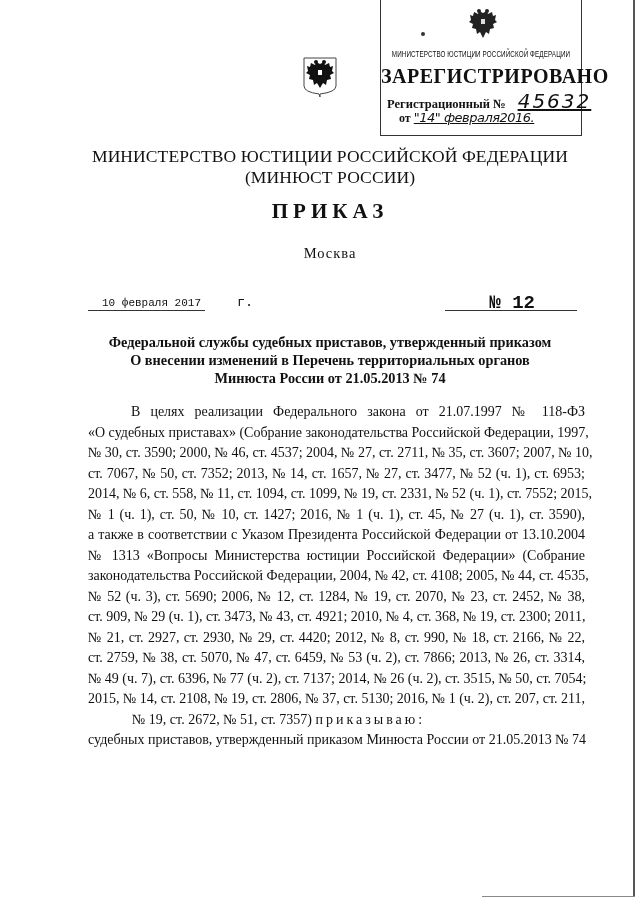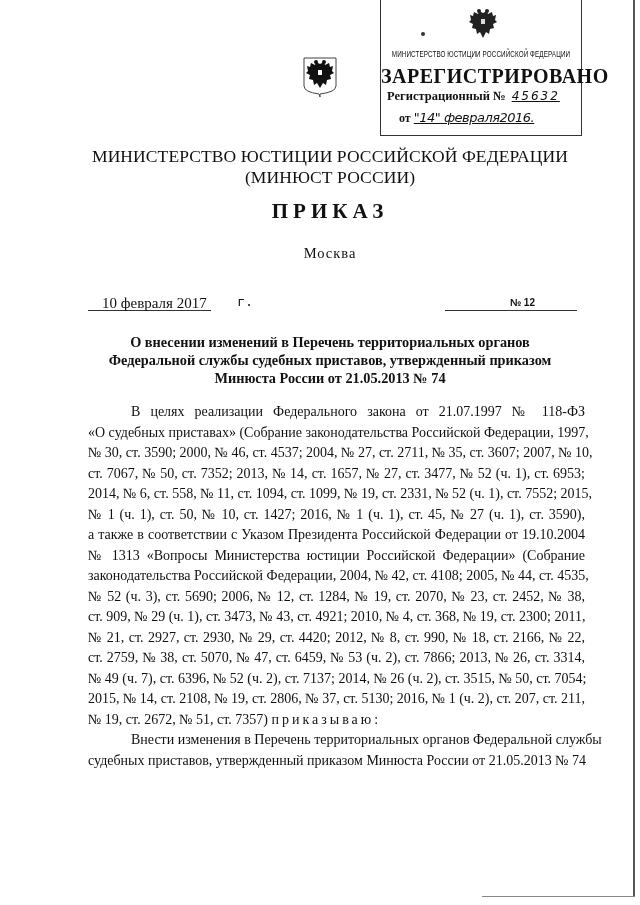--- a/index.html
+++ b/index.html
@@ -10,39 +10,39 @@
   
   .emblem { position: absolute; left: 302px; top: 56px; width: 36px; height: 42px; }
 
   
   .stamp { position: absolute; left: 380px; top: -2px; width: 200px; height: 136px; border: 1.5px solid #333; border-top-color: #555; }
   .stamp-emblem { position: absolute; left: 86px; top: 8px; width: 32px; height: 34px; }
   .stamp-dot { position: absolute; left: 40px; top: 33px; width: 4px; height: 4px; background: #333; border-radius: 50%; }
   .stamp-ministry { position: absolute; left: 0; top: 51px; width: 200px; text-align: center; font-size: 6.3px; letter-spacing: 0.1px; font-family: "Liberation Sans", sans-serif; transform: scaleY(1.3); }
   .stamp-registered { position: absolute; left: 0; top: 66px; width: 200px; text-align: center; font-size: 20px; font-weight: bold; letter-spacing: 0.5px; }
   .stamp-regline { position: absolute; left: 6px; top: 90px; font-size: 12.5px; font-weight: bold; white-space: nowrap; }
-  .stamp-regnum { font-family: "DejaVu Sans", sans-serif; font-style: italic; font-weight: normal; font-size: 12px; text-decoration: underline; letter-spacing: 2px; margin-left: 6px; }
+  .stamp-regnum { font-family: "DejaVu Sans", sans-serif; font-style: italic; font-weight: normal; font-size: 20px; text-decoration: underline; letter-spacing: 2px; margin-left: 12px; }
   .stamp-dateline { position: absolute; left: 18px; top: 111px; font-size: 12px; font-weight: bold; white-space: nowrap; }
   .stamp-date { font-family: "DejaVu Sans", sans-serif; font-style: italic; font-weight: normal; font-size: 13px; text-decoration: underline; letter-spacing: -0.5px; }
 
   
   .ministry { position: absolute; left: 0; width: 660px; top: 146px; text-align: center; font-size: 17.5px; line-height: 21px; letter-spacing: 0.1px; }
   .prikaz { position: absolute; left: 0; width: 660px; top: 199px; text-align: center; font-size: 21px; font-weight: bold; letter-spacing: 5px; }
   .city { position: absolute; left: 0; width: 660px; top: 245px; text-align: center; font-size: 14.5px; letter-spacing: 1px; }
 
-  .date { position: absolute; left: 88px; top: 296px; font-family: Liberation Serif, serif; font-size: 15px; border-bottom: 1.5px solid #333; padding-left: 14px; padding-right: 4px; line-height: 14px; }
+  .date { position: absolute; left: 88px; top: 296px; font-family: Liberation Mono, monospace; font-size: 11px; border-bottom: 1.5px solid #333; padding-left: 14px; padding-right: 4px; line-height: 14px; }
   .date-suffix { position: absolute; left: 237px; top: 296px; font-family: "Liberation Mono", "DejaVu Sans Mono", monospace; font-size: 13.5px; line-height: 14px; }
-  .number { position: absolute; left: 445px; top: 296px; width: 132px; font-family: Liberation Sans, sans-serif; font-size: 10px; border-bottom: 1.5px solid #333; line-height: 14px; text-align: right; padding-right: 42px; box-sizing: border-box; font-weight: bold; }
+  .number { position: absolute; left: 445px; top: 296px; width: 132px; font-family: Liberation Mono, monospace; font-size: 19px; border-bottom: 1.5px solid #333; line-height: 14px; text-align: right; padding-right: 42px; box-sizing: border-box; font-weight: bold; }
 
   .title { position: absolute; left: 90px; top: 333px; width: 480px; text-align: center; font-size: 14.3px; line-height: 18px; font-weight: bold; }
 
   
   .body-text { position: absolute; left: 88px; top: 402px; width: 497px; font-size: 14px; line-height: 20.5px; text-align: justify; }
   .line { display: block; text-align: justify; text-align-last: justify; white-space: nowrap; }
-  .line.last { text-align-last: left; }
+  .line.last { text-align-last: left; margin-left: 44px; }
   .spaced { letter-spacing: 3px; }
 </style>
 </head>
 <body>
 
 <div class="page-edge-right"></div>
 <div class="page-edge-bottom"></div>
 
 <svg class="emblem" viewBox="0 0 36 42">
   <path d="M2 2 H34 V30 Q34 36 18 38 L18 41 L17 38 Q2 36 2 30 Z" fill="none" stroke="#444" stroke-width="1"></path>
@@ -76,44 +76,43 @@
   <div>(МИНЮСТ РОССИИ)</div>
 </div>
 <div class="prikaz">ПРИКАЗ</div>
 <div class="city">Москва</div>
 
 <div class="date">10 февраля 2017</div>
 <div class="date-suffix">г.</div>
 <div class="number">№ 12</div>
 
 <div class="title">
+  <div>Федеральной службы судебных приставов, утвержденный приказом</div>
   <div>О внесении изменений в Перечень территориальных органов</div>
-  <div>Федеральной службы судебных приставов, утвержденный приказом</div>
   <div>Минюста России от 21.05.2013 № 74</div>
 </div>
 
 <div class="body-text">
   <div id="para1">
       <div class="line" style="padding-left: 43px;">В целях реализации Федерального закона от 21.07.1997 № 118-ФЗ</div>
       <div class="line">«О судебных приставах» (Собрание законодательства Российской Федерации, 1997,</div>
       <div class="line">№ 30, ст. 3590; 2000, № 46, ст. 4537; 2004, № 27, ст. 2711, № 35, ст. 3607; 2007, № 10,</div>
       <div class="line">ст. 7067, № 50, ст. 7352; 2013, № 14, ст. 1657, № 27, ст. 3477, № 52 (ч. 1), ст. 6953;</div>
       <div class="line">2014, № 6, ст. 558, № 11, ст. 1094, ст. 1099, № 19, ст. 2331, № 52 (ч. 1), ст. 7552; 2015,</div>
       <div class="line">№ 1 (ч. 1), ст. 50, № 10, ст. 1427; 2016, № 1 (ч. 1), ст. 45, № 27 (ч. 1), ст. 3590),</div>
-      <div class="line">а также в соответствии с Указом Президента Российской Федерации от 19.10.2004</div>
+      <div class="line">а также в соответствии с Указом Президента Российской Федерации от 13.10.2004</div>
       <div class="line">№ 1313 «Вопросы Министерства юстиции Российской Федерации» (Собрание</div>
       <div class="line">законодательства Российской Федерации, 2004, № 42, ст. 4108; 2005, № 44, ст. 4535,</div>
       <div class="line">№ 52 (ч. 3), ст. 5690; 2006, № 12, ст. 1284, № 19, ст. 2070, № 23, ст. 2452, № 38,</div>
       <div class="line">ст. 909, № 29 (ч. 1), ст. 3473, № 43, ст. 4921; 2010, № 4, ст. 368, № 19, ст. 2300; 2011,</div>
       <div class="line">№ 21, ст. 2927, ст. 2930, № 29, ст. 4420; 2012, № 8, ст. 990, № 18, ст. 2166, № 22,</div>
       <div class="line">ст. 2759, № 38, ст. 5070, № 47, ст. 6459, № 53 (ч. 2), ст. 7866; 2013, № 26, ст. 3314,</div>
-      <div class="line">№ 49 (ч. 7), ст. 6396, № 52 (ч. 2), ст. 7137; 2014, № 26 (ч. 2), ст. 3515, № 50, ст. 7054;</div>
+      <div class="line">№ 49 (ч. 7), ст. 6396, № 77 (ч. 2), ст. 7137; 2014, № 26 (ч. 2), ст. 3515, № 50, ст. 7054;</div>
       <div class="line">2015, № 14, ст. 2108, № 19, ст. 2806, № 37, ст. 5130; 2016, № 1 (ч. 2), ст. 207, ст. 211,</div>
     </div>
   <div class="line last">
     <span>№ 19, ст. 2672, № 51, ст. 7357)</span>
     <span class="spaced">приказываю:</span>
   </div>
   <div id="para2">
-      <div class="line" style="padding-left: 43px;">Внести изменения в Перечень территориальных органов Федеральной службы</div>
       <div class="line">судебных приставов, утвержденный приказом Минюста России от 21.05.2013 № 74</div>
     </div>
 </div>
 
 </body></html>

